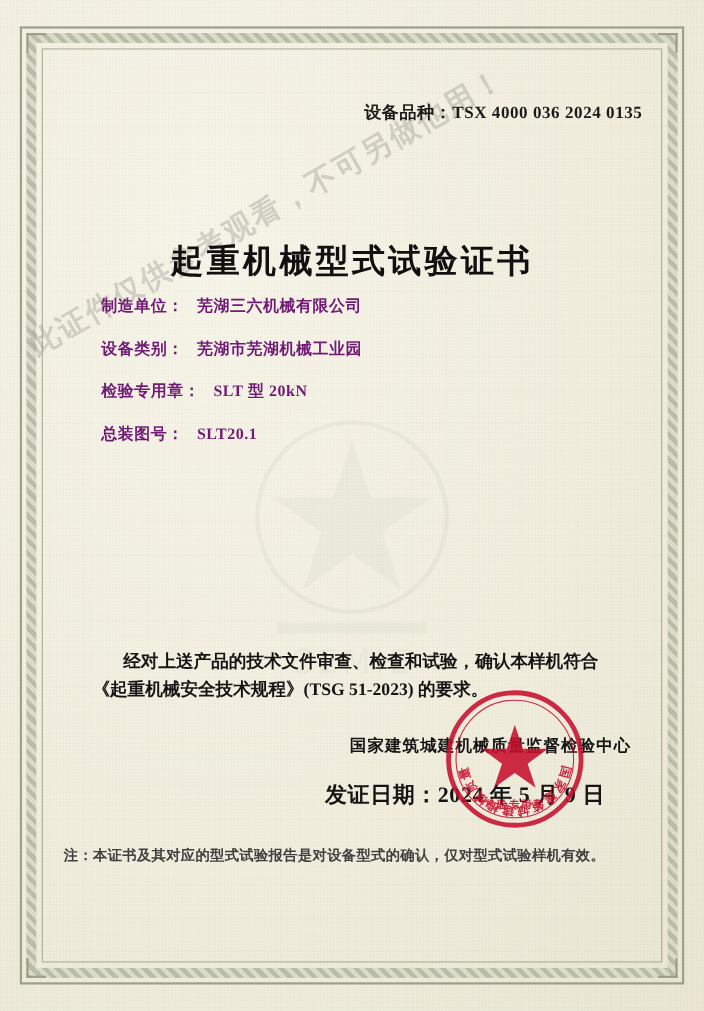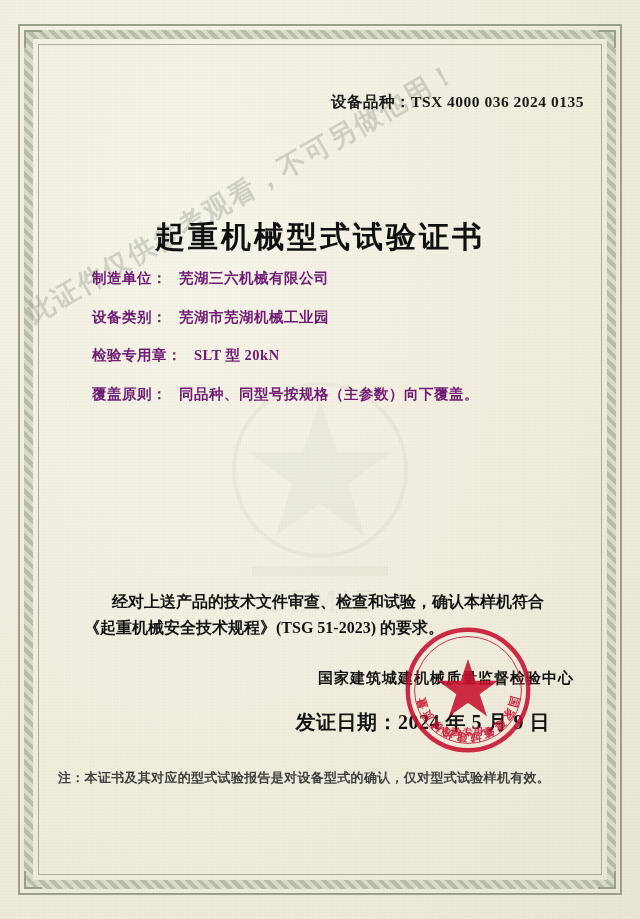--- a/index.html
+++ b/index.html
@@ -260,22 +260,22 @@
       </div>
       <div class="field-row">
         <span class="field-label">设备类别：</span>
         <span class="field-value">芜湖市芜湖机械工业园</span>
       </div>
       <div class="field-row">
         <span class="field-label">检验专用章：</span>
         <span class="field-value">SLT 型 20kN</span>
       </div>
       <div class="field-row">
-        <span class="field-label">覆盖原则：</span>
-        <span class="field-value">同品种、同型号按规格（主参数）向下覆盖。</span>
+        <span class="field-label">总装图号：</span>
+        <span class="field-value">SLT20.1</span>
       </div>
     </div>
 
     <div class="statement">经对上送产品的技术文件审查、检查和试验，确认本样机符合《起重机械安全技术规程》(TSG 51-2023) 的要求。</div>
 
     <div class="issuer">国家建筑城建机械质量监督检验中心</div>
 
     <div class="issue-date">
       <span>发证日期：</span><span>2024 年 5 月 9 日</span>
     </div>

